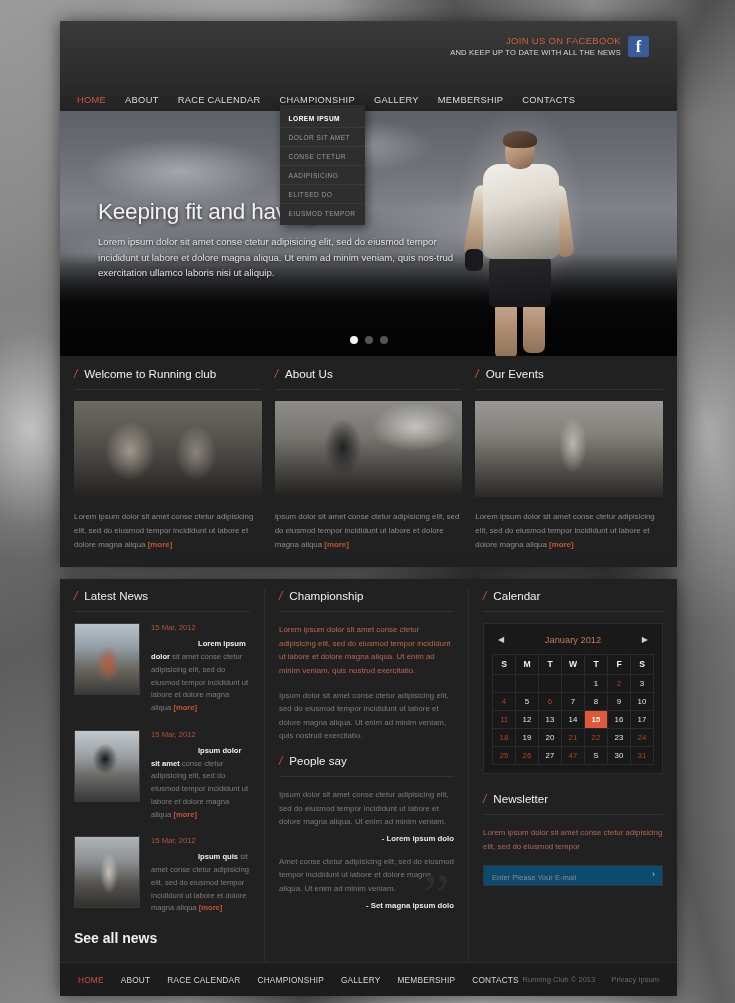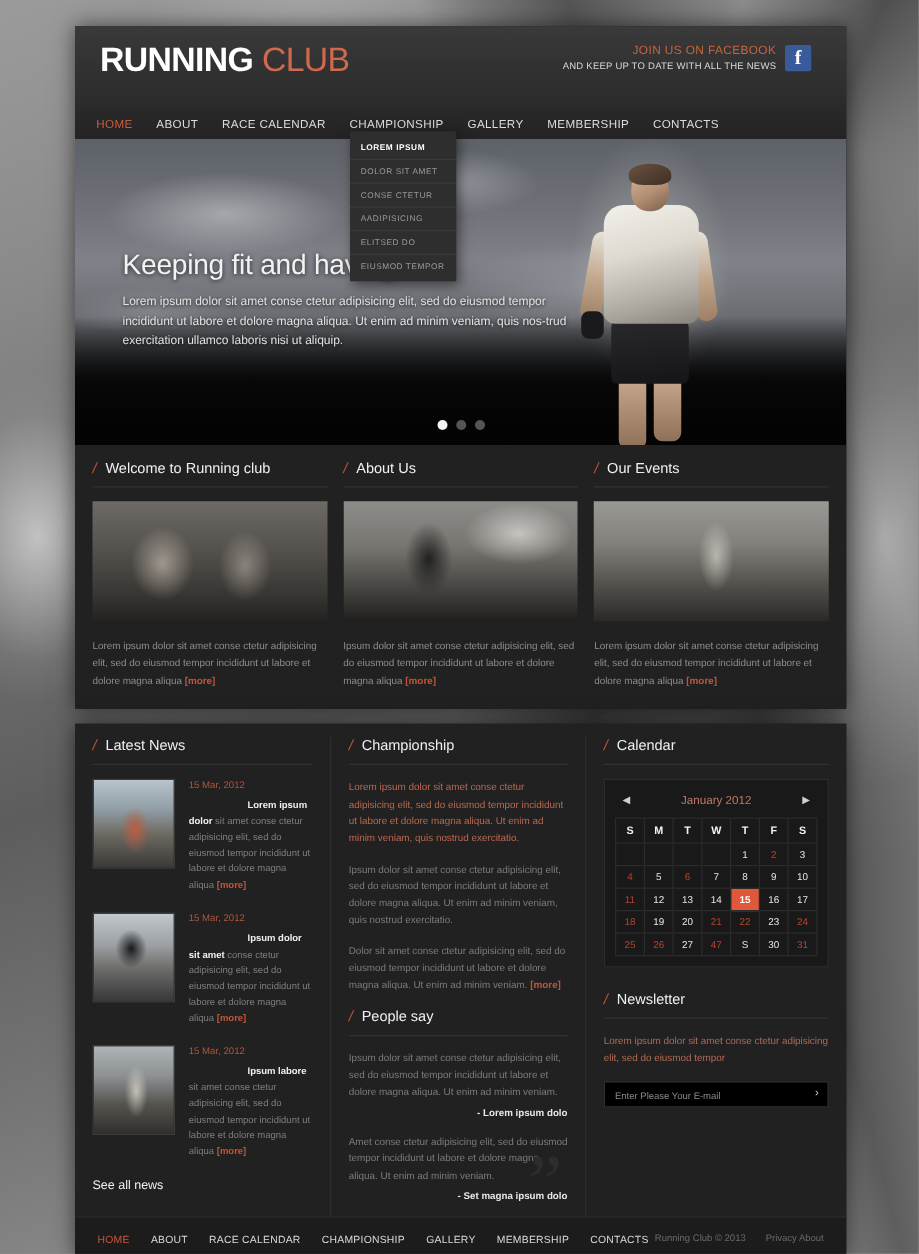--- a/index.html
+++ b/index.html
@@ -369,22 +369,22 @@
   }
   .news-text {
     color: #7e7e7e;
     font-size: 7.6px;
     line-height: 1.68;
   }
   .news-text b { color: #efefef; padding-left: 47px; }
   .see-all {
     display: block;
     color: #f0f0f0;
-    font-size: 10px;
-    font-weight: normal;
+    font-size: 14px;
+    font-weight: bold;
     text-decoration: none;
     margin: 4px 0 16px;
   }
 
   
   .p-hl {
     color: #bc6850;
     font-size: 7.9px;
     line-height: 1.72;
     margin-bottom: 11px;
@@ -468,21 +468,21 @@
   
   .nl-text {
     color: #b06b54;
     font-size: 7.9px;
     line-height: 1.72;
     margin-bottom: 12px;
   }
   .nl-field {
     position: relative;
     height: 21px;
-    background: #000000;
+    background: #0c4a6e;
     border: 1px solid #333;
   }
   .nl-field input {
     width: 100%;
     height: 100%;
     background: transparent;
     border: none;
     outline: none;
     color: #aaa;
     font-size: 7.6px;
@@ -525,23 +525,20 @@
 </head>
 <body>
 
 <div id="bg"></div>
 
 <div id="wrap">
 
   <div class="panel">
 
     <div class="hdr">
-      <div class="logo">
-        <span class="w1">RUNNING</span><span class="w2"> CLUB</span>
-      </div>
       <div class="fb-block">
         <div class="fb-text">
           <div class="fb-t1">JOIN US ON FACEBOOK</div>
           <div class="fb-t2">AND KEEP UP TO DATE WITH ALL THE NEWS</div>
         </div>
         <div class="fb-icon">f</div>
       </div>
     </div>
 
     <div class="nav">
@@ -656,35 +653,34 @@
           <div class="news-body">
             <div class="news-date">15 Mar, 2012</div>
             <p class="news-text"><b>Ipsum dolor sit amet</b><span> conse ctetur adipisicing elit, sed do eiusmod tempor incididunt ut labore et dolore magna aliqua </span><a href="#" class="more">[more]</a></p>
           </div>
         </div>
 
         <div class="news-item">
           <div class="news-thumb nt3"></div>
           <div class="news-body">
             <div class="news-date">15 Mar, 2012</div>
-            <p class="news-text"><b>Ipsum labore</b><span> sit amet conse ctetur adipisicing elit, sed do eiusmod tempor incididunt ut labore et dolore magna aliqua </span><a href="#" class="more">[more]</a></p>
+            <p class="news-text"><b>Ipsum quis</b><span> sit amet conse ctetur adipisicing elit, sed do eiusmod tempor incididunt ut labore et dolore magna aliqua </span><a href="#" class="more">[more]</a></p>
           </div>
         </div>
 
         <a href="#" class="see-all">See all news</a>
       </div>
 
       <div class="lcol lcol-champ">
         <div class="sec-head">
           <span class="slash">/</span>
           <span class="sec-title">Championship</span>
         </div>
         <p class="p-hl">Lorem ipsum dolor sit amet conse ctetur adipisicing elit, sed do eiusmod tempor incididunt ut labore et dolore magna aliqua. Ut enim ad minim veniam, quis nostrud exercitatio.</p>
         <p class="p-dim">Ipsum dolor sit amet conse ctetur adipisicing elit, sed do eiusmod tempor incididunt ut labore et dolore magna aliqua. Ut enim ad minim veniam, quis nostrud exercitatio.</p>
-        <p class="p-dim"><span>Dolor sit amet conse ctetur adipisicing elit, sed do eiusmod tempor incididunt ut labore et dolore magna aliqua. Ut enim ad minim veniam. </span><a href="#" class="more">[more]</a></p>
 
         <div class="sec-head mt">
           <span class="slash">/</span>
           <span class="sec-title">People say</span>
         </div>
         <div class="quote-wrap">
           <span class="quote-mark">”</span>
           <p class="p-dim">Ipsum dolor sit amet conse ctetur adipisicing elit, sed do eiusmod tempor incididunt ut labore et dolore magna aliqua. Ut enim ad minim veniam.</p>
           <p class="author">- Lorem ipsum dolo</p>
           <p class="p-dim">Amet conse ctetur adipisicing elit, sed do eiusmod tempor incididunt ut labore et dolore magna aliqua. Ut enim ad minim veniam.</p>
@@ -784,18 +780,18 @@
         <a href="#" class="active">HOME</a>
         <a href="#">ABOUT</a>
         <a href="#">RACE CALENDAR</a>
         <a href="#">CHAMPIONSHIP</a>
         <a href="#">GALLERY</a>
         <a href="#">MEMBERSHIP</a>
         <a href="#">CONTACTS</a>
       </div>
       <div class="footer-right">
         <span>Running Club © 2013</span>
-        <a href="#">Privacy About</a>
+        <a href="#">Privacy Ipsum</a>
       </div>
     </div>
   </div>
 
 </div>
 
 </body></html>

